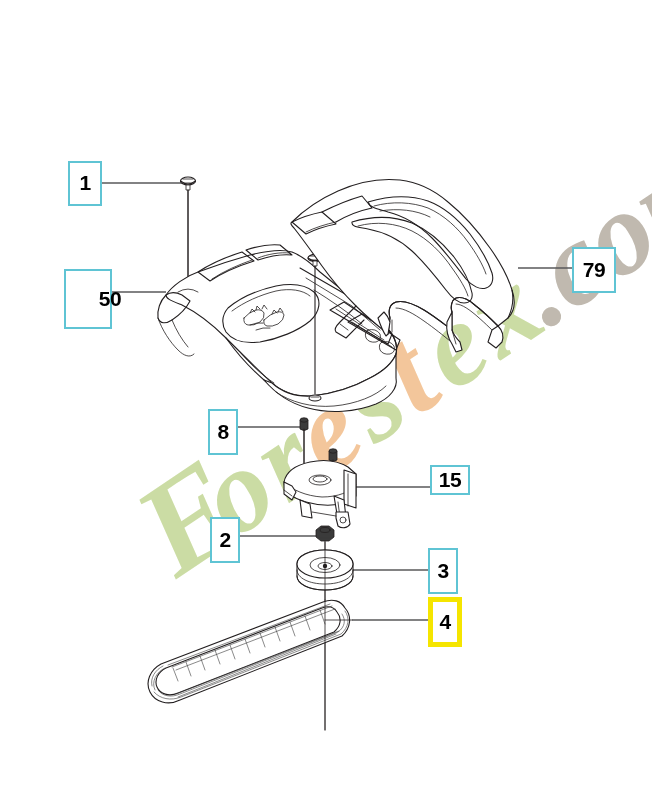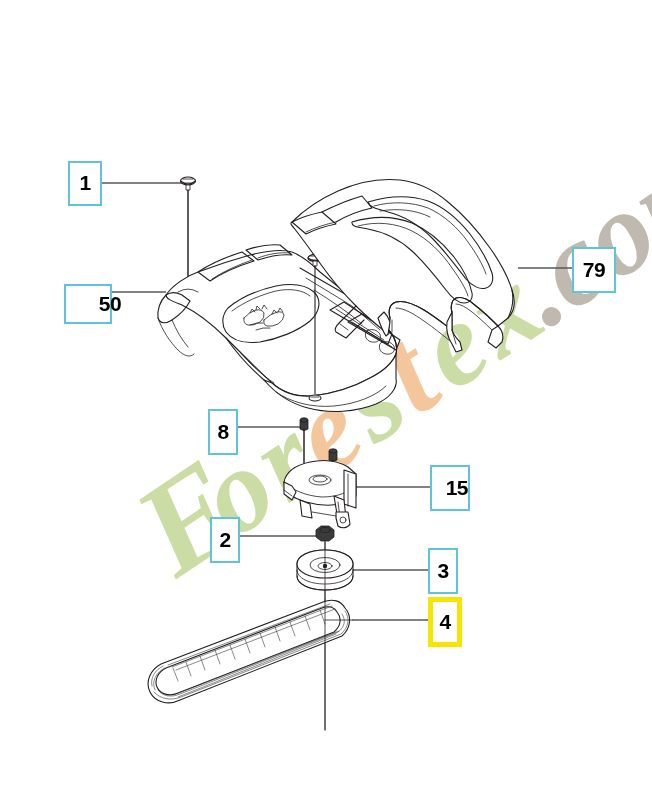--- a/index.html
+++ b/index.html
@@ -386,33 +386,33 @@
       <line class="ln-t" x1="325" y1="600" x2="325" y2="730"></line>
       <line class="ln-t" x1="325" y1="620" x2="352" y2="620"></line>
     </g>
 
   </svg>
 
   <div class="callout cyan" style="left:68px; top:161px; width:34px; height:45px;">
     <span class="callout-label">1</span>
   </div>
 
-  <div class="callout cyan" style="left:64px; top:284px; width:42px; height:40px;padding-left:44px;">
+  <div class="callout cyan" style="left:64px; top:269px; width:42px; height:60px;padding-left:44px;">
     <span class="callout-label">50</span>
   </div>
 
   <div class="callout cyan" style="left:572px; top:247px; width:44px; height:46px;">
     <span class="callout-label">79</span>
   </div>
 
   <div class="callout cyan" style="left:208px; top:409px; width:30px; height:46px;">
     <span class="callout-label">8</span>
   </div>
 
-  <div class="callout cyan" style="left:430px; top:465px; width:40px; height:46px;justify-content:flex-end;">
+  <div class="callout cyan" style="left:430px; top:465px; width:40px; height:30px;">
     <span class="callout-label">15</span>
   </div>
 
   <div class="callout cyan" style="left:210px; top:517px; width:30px; height:46px;">
     <span class="callout-label">2</span>
   </div>
 
   <div class="callout cyan" style="left:428px; top:548px; width:30px; height:46px;">
     <span class="callout-label">3</span>
   </div>

